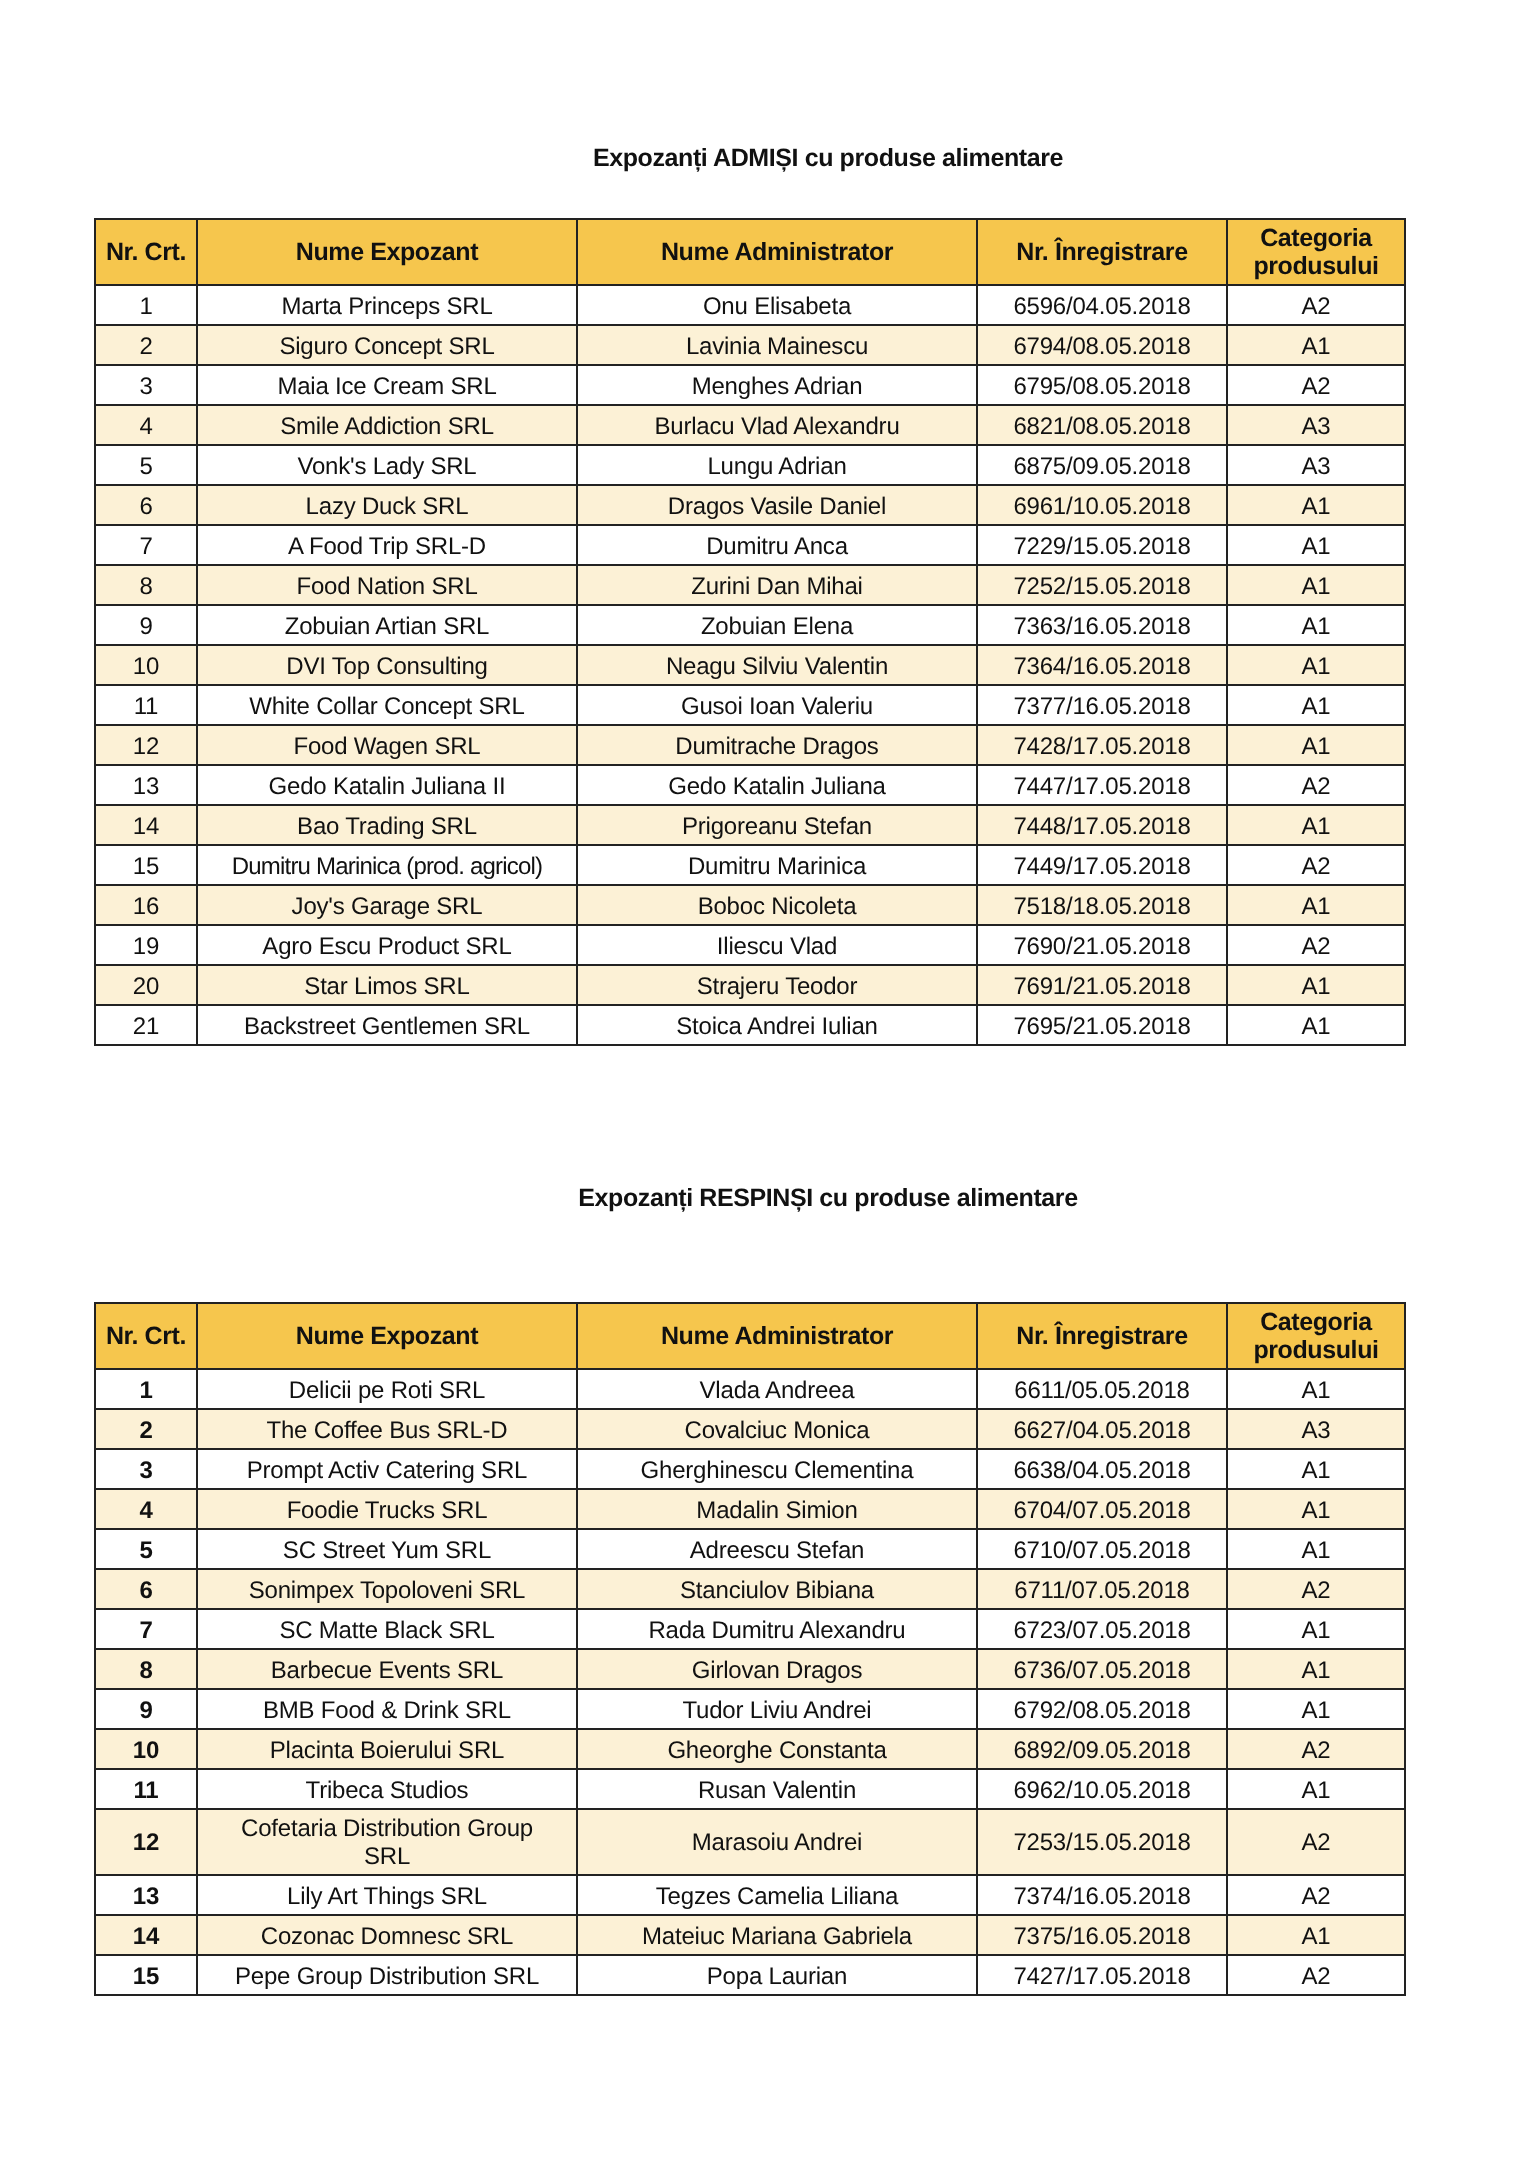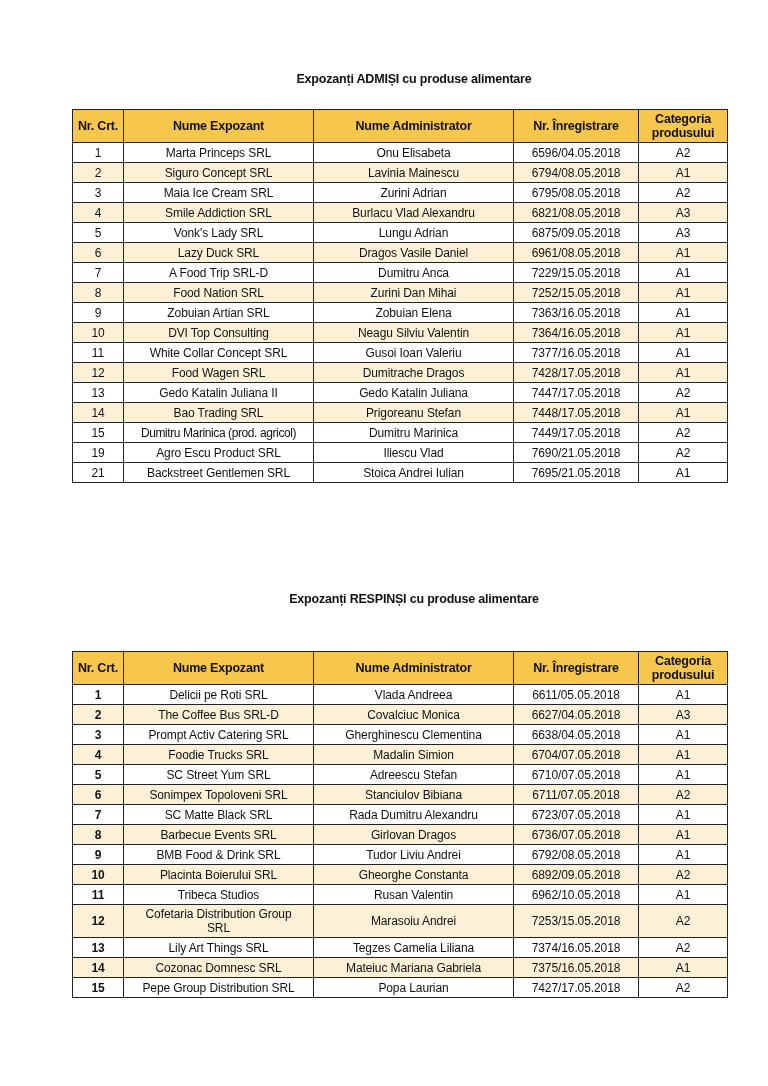--- a/index.html
+++ b/index.html
@@ -1,20 +1,20 @@
 <!DOCTYPE html>
 <html><head>
 <meta charset="utf-8">
 <style>
   html, body { margin: 0; padding: 0; background: #ffffff; }
   body { width: 768px; height: 1086px; position: relative; overflow: hidden;
          font-family: "Liberation Sans", sans-serif; color: #111; }
   .title { position: absolute; left: 0; width: 768px; text-align: center;
            font-size: 12.5px; font-weight: bold; letter-spacing: -0.2px; padding-left: 30px; }
-  table { position: absolute; left: 72px; border-collapse: collapse;
+  table { position: absolute; left: 47px; border-collapse: collapse;
           table-layout: fixed; width: 655px; font-size: 12px; }
   th, td { border: 1.3px solid #222; text-align: center; padding: 0 2px;
            line-height: 14px; }
   th { background: #f6c64d; font-weight: bold; font-size: 12.5px; height: 32px; letter-spacing: -0.2px; }
   td { height: 19px; letter-spacing: -0.1px; }
   tr.alt td { background: #fcf1d6; }
   td.tall { height: 32px; }
   #t2 td:first-child { font-weight: bold; }
   col.c1 { width: 51px; } col.c2 { width: 190px; } col.c3 { width: 200px; }
   col.c4 { width: 125px; } col.c5 { width: 89px; }
@@ -51,21 +51,21 @@
       <tr class="alt">
         <td>2</td>
         <td>Siguro Concept SRL</td>
         <td>Lavinia Mainescu</td>
         <td>6794/08.05.2018</td>
         <td>A1</td>
       </tr>
       <tr>
         <td>3</td>
         <td>Maia Ice Cream SRL</td>
-        <td>Zurini Adrian</td>
+        <td>Menghes Adrian</td>
         <td>6795/08.05.2018</td>
         <td>A2</td>
       </tr>
       <tr class="alt">
         <td>4</td>
         <td>Smile Addiction SRL</td>
         <td>Burlacu Vlad Alexandru</td>
         <td>6821/08.05.2018</td>
         <td>A3</td>
       </tr>
@@ -73,21 +73,21 @@
         <td>5</td>
         <td>Vonk's Lady SRL</td>
         <td>Lungu Adrian</td>
         <td>6875/09.05.2018</td>
         <td>A3</td>
       </tr>
       <tr class="alt">
         <td>6</td>
         <td>Lazy Duck SRL</td>
         <td>Dragos Vasile Daniel</td>
-        <td>6961/08.05.2018</td>
+        <td>6961/10.05.2018</td>
         <td>A1</td>
       </tr>
       <tr>
         <td>7</td>
         <td>A Food Trip SRL-D</td>
         <td>Dumitru Anca</td>
         <td>7229/15.05.2018</td>
         <td>A1</td>
       </tr>
       <tr class="alt">
@@ -139,26 +139,40 @@
         <td>7448/17.05.2018</td>
         <td>A1</td>
       </tr>
       <tr>
         <td>15</td>
         <td class="" style="white-space: nowrap; letter-spacing: -0.4px;">Dumitru Marinica (prod. agricol)</td>
         <td>Dumitru Marinica</td>
         <td>7449/17.05.2018</td>
         <td>A2</td>
       </tr>
+      <tr class="alt">
+        <td>16</td>
+        <td>Joy's Garage SRL</td>
+        <td>Boboc Nicoleta</td>
+        <td>7518/18.05.2018</td>
+        <td>A1</td>
+      </tr>
       <tr>
         <td>19</td>
         <td>Agro Escu Product SRL</td>
         <td>Iliescu Vlad</td>
         <td>7690/21.05.2018</td>
         <td>A2</td>
+      </tr>
+      <tr class="alt">
+        <td>20</td>
+        <td>Star Limos SRL</td>
+        <td>Strajeru Teodor</td>
+        <td>7691/21.05.2018</td>
+        <td>A1</td>
       </tr>
       <tr>
         <td>21</td>
         <td>Backstreet Gentlemen SRL</td>
         <td>Stoica Andrei Iulian</td>
         <td>7695/21.05.2018</td>
         <td>A1</td>
       </tr>
     </tbody>
 </table>

